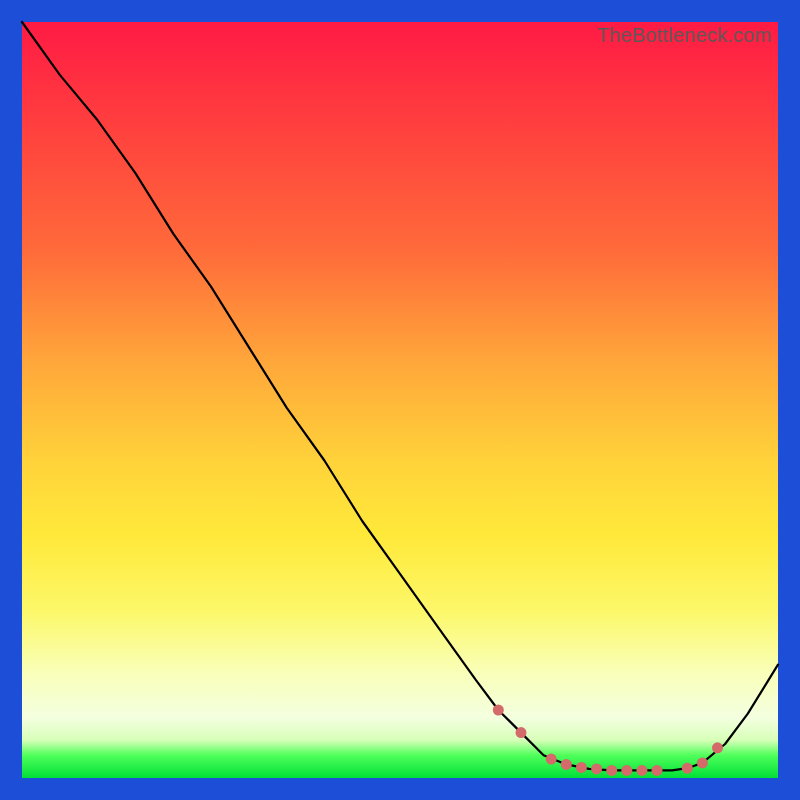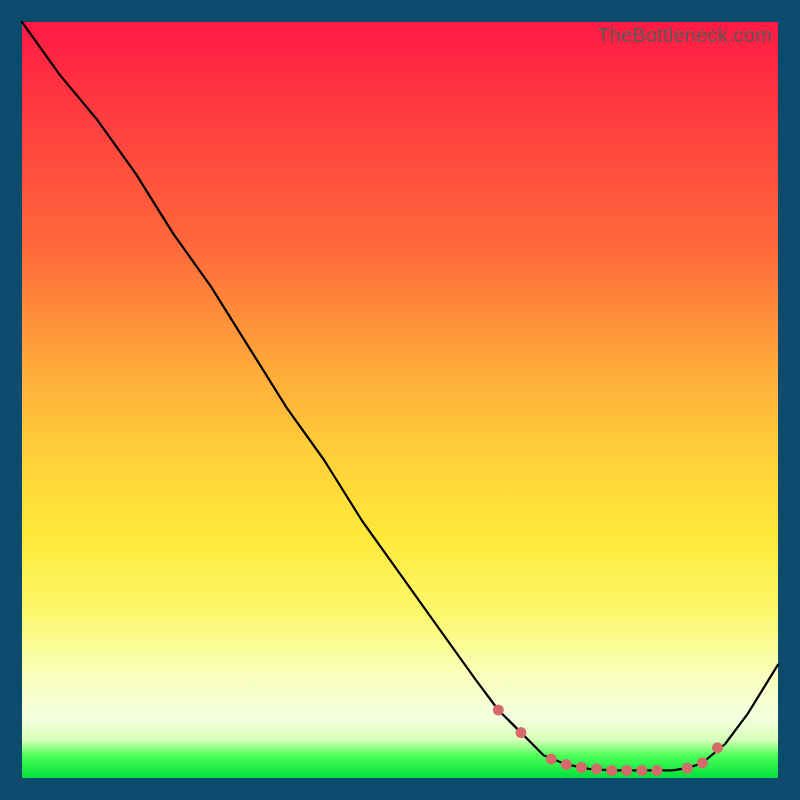--- a/index.html
+++ b/index.html
@@ -10,21 +10,21 @@
     background: #000;
     overflow: hidden;
     font-family: Arial, Helvetica, sans-serif;
   }
   .frame {
     position: absolute;
     left: 0;
     top: 0;
     width: 800px;
     height: 800px;
-    background: #0c4a6e;
+    background: #1d4ed8;
   }
   .plot-area {
     position: absolute;
     left: 22px;
     top: 22px;
     width: 756px;
     height: 756px;
     
     background: linear-gradient(
       to bottom,

